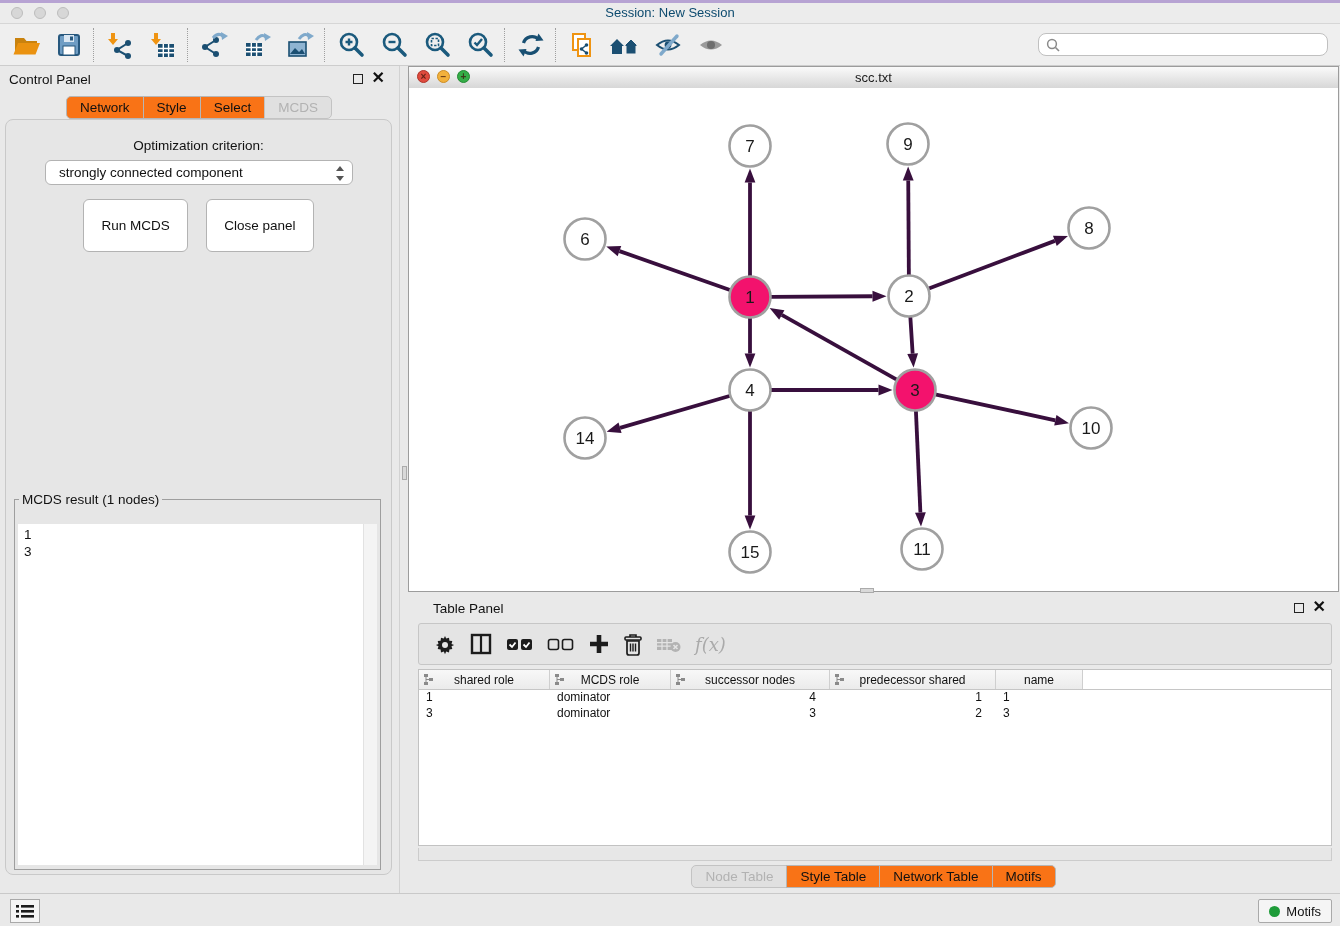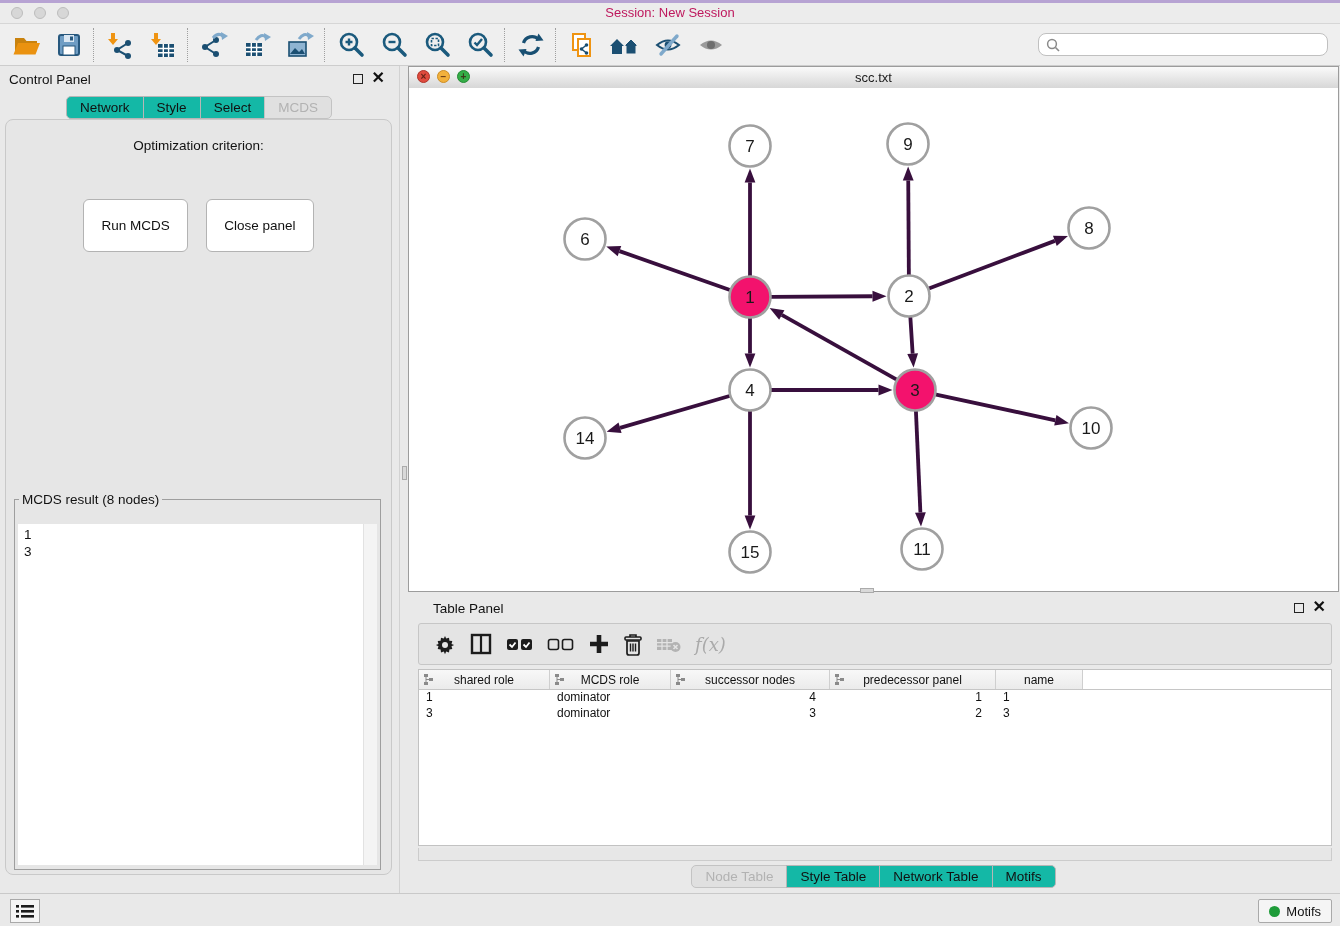--- a/index.html
+++ b/index.html
@@ -3,34 +3,34 @@
 <meta charset="utf-8">
 <style>
   html,body{margin:0;padding:0;}
   body{width:1340px;height:926px;position:relative;overflow:hidden;
        font-family:"Liberation Sans",sans-serif;background:#e9e9e9;color:#111;}
   .abs{position:absolute;}
   
   .top-accent{left:0;top:0;width:100%;height:3px;background:#b7a3d3;}
   .titlebar{left:0;top:3px;right:0;height:20px;background:#ececec;border-bottom:1px solid #d6d6d6;}
   .dot{position:absolute;top:4px;width:12px;height:12px;border-radius:50%;background:#d7d7d7;border:1px solid #bdbdbd;box-sizing:border-box;}
-  .tb-title{position:absolute;left:0;right:0;top:2px;text-align:center;font-size:13px;color:#be185d;}
+  .tb-title{position:absolute;left:0;right:0;top:2px;text-align:center;font-size:13px;color:#0c4a6e;}
   
   .toolbar{left:0;top:24px;right:0;height:42px;background:#efefef;border-bottom:1px solid #cdcdcd;display:flex;align-items:center;padding-left:4px;box-sizing:border-box;}
   .tb-btn{width:43px;height:36px;display:flex;align-items:center;justify-content:center;flex:0 0 auto;}
   .tb-sep{width:1px;height:34px;border-left:1px dotted #9f9f9f;margin:0 3px;flex:0 0 auto;}
   .search-wrap{margin-left:auto;margin-right:12px;width:290px;height:23px;background:#fff;border:1px solid #c0c0c0;border-radius:8px;display:flex;align-items:center;padding-left:7px;box-sizing:border-box;}
   .search-wrap input{border:none;outline:none;flex:1;font-size:13px;background:transparent;margin-left:5px;font-family:"Liberation Sans",sans-serif;}
   
   .control-panel{left:0;top:66px;width:400px;height:827px;border-right:1px solid #d2d2d2;box-sizing:border-box;}
   .cp-title{position:absolute;left:9px;top:6px;font-size:13.5px;}
   .win-square{position:absolute;width:10px;height:10px;border:1.5px solid #222;box-sizing:border-box;}
   .win-close{position:absolute;font-size:16px;font-weight:800;color:#111;line-height:12px;}
   .cp-tabs{position:absolute;left:0;right:0;top:30px;text-align:center;}
-  .tab{display:inline-block;background:#14b8a6;border:1px solid #b6b6b6;padding:3px 13px;font-size:13.5px;margin-left:-1px;position:relative;}
+  .tab{display:inline-block;background:#f97316;border:1px solid #b6b6b6;padding:3px 13px;font-size:13.5px;margin-left:-1px;position:relative;}
   .tab:first-child{border-radius:5px 0 0 5px;}
   .tab:last-child{border-radius:0 5px 5px 0;}
   .tab.sel{background:#e0e0e0;color:#b2b2b2;border-color:#c3c3c3;}
   .cp-box{position:absolute;left:5px;right:7px;top:53px;bottom:18px;background:#e6e6e6;border:1px solid #c9c9c9;border-radius:8px;}
   .opt-label{position:absolute;left:0;right:0;top:18px;text-align:center;font-size:13.5px;}
   .criterion{position:absolute;left:39px;right:38px;top:40px;height:25px;background:#fff;border:1px solid #b3b3b3;border-radius:6px;font-size:13.5px;line-height:24px;padding-left:13px;box-sizing:border-box;}
   .criterion svg{position:absolute;right:7px;top:4px;}
   .btn-row{position:absolute;left:0;right:0;top:79px;text-align:center;}
   .pbtn{display:inline-block;background:#fff;border:1px solid #b3b3b3;border-radius:6px;padding:18px 17px;font-size:13.5px;margin:0 7px;}
   .result-fs{position:absolute;left:8px;right:10px;top:372px;bottom:4px;border:1px solid #9e9e9e;margin:0;padding:2px;}
@@ -215,26 +215,33 @@
   </span>
 </div>
 
 <div class="abs control-panel">
   <div class="cp-title">Control Panel</div>
   <span class="win-square" style="right:36px;top:8px"></span>
   <span class="win-close" style="right:14px;top:6px">✕</span>
   <div class="cp-tabs" id="cp-tabs"><span class="tab">Network</span><span class="tab">Style</span><span class="tab">Select</span><span class="tab sel">MCDS</span></div>
   <div class="cp-box">
     <div class="opt-label">Optimization criterion:</div>
+    <div class="criterion">
+      <span>strongly connected component</span>
+      <svg width="10" height="17">
+          <path d="M5 1 L9 6 H1 Z" fill="#555"></path>
+          <path d="M5 16 L1 11 H9 Z" fill="#555"></path>
+        </svg>
+    </div>
     <div class="btn-row">
       <span class="pbtn">Run MCDS</span>
       <span class="pbtn">Close panel</span>
     </div>
     <fieldset class="result-fs">
-      <legend>MCDS result (8 nodes)</legend>
+      <legend>MCDS result (1 nodes)</legend>
       <div class="result-area">
         <pre class="result-text" id="result-text">1
 3</pre>
         <div class="result-scroll"></div>
       </div>
     </fieldset>
   </div>
 </div>
 
 <div class="abs net-window">
@@ -387,21 +394,21 @@
           </svg>
           <span>successor nodes</span>
         </div>
         <div class="th" style="width: 166px;">
           <svg width="10" height="11">
             <rect x="0" y="0" width="4" height="3" fill="#8a8a8a"></rect>
             <rect x="5" y="4" width="4" height="3" fill="#8a8a8a"></rect>
             <rect x="0" y="8" width="4" height="3" fill="#8a8a8a"></rect>
             <path d="M2 3 v6 M2 5.5 h3" stroke="#8a8a8a" stroke-width="1" fill="none"></path>
           </svg>
-          <span>predecessor panel</span>
+          <span>predecessor shared</span>
         </div>
         <div class="th" style="width: 87px;">
           <span>name</span>
         </div>
       </div>
     <div id="tbl-body">
         <div class="trow">
           <div class="td l" style="width: 131px;">1</div>
           <div class="td l" style="width: 121px;">dominator</div>
           <div class="td r" style="width: 159px;">4</div>

